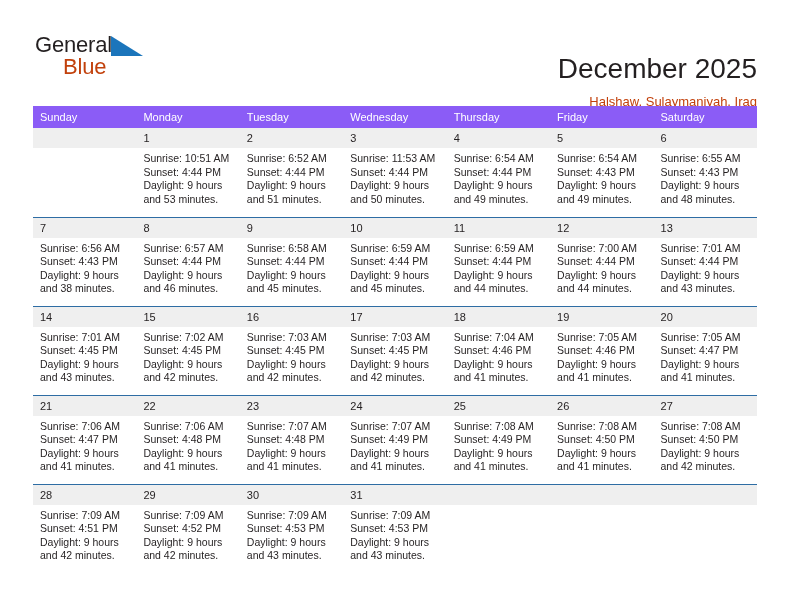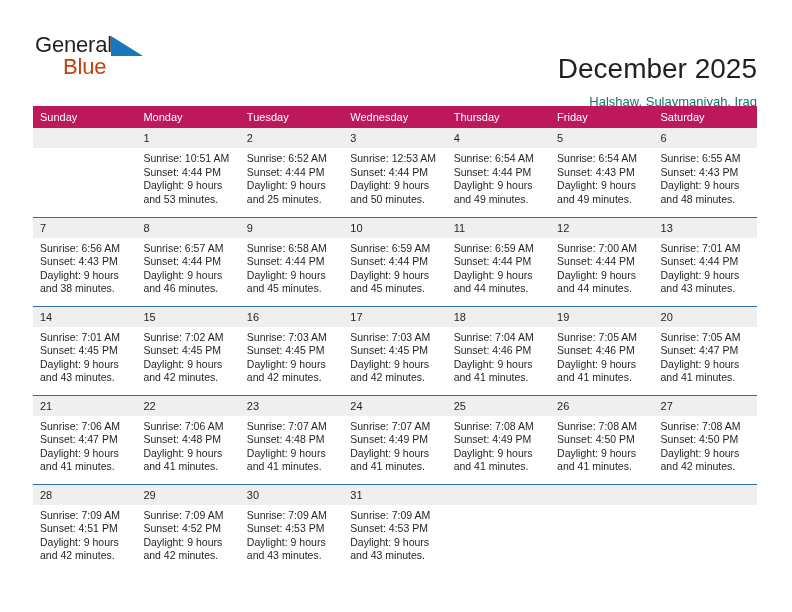--- a/index.html
+++ b/index.html
@@ -75,40 +75,40 @@
   .cal-title {
     font-size: 28px;
     font-weight: normal;
     color: #231f20;
     line-height: 34px;
     letter-spacing: 0px;
     white-space: nowrap;
   }
   .cal-subtitle {
     font-size: 13px;
-    color: #0f766e;
+    color: #c2410c;
     line-height: 20px;
     margin-top: 6px;
     white-space: nowrap;
   }
 
   
   .cal-wrap {
     position: absolute;
     left: 33px;
     top: 106px;
     width: 724px;
   }
   table.cal {
     width: 724px;
     border-collapse: collapse;
     table-layout: fixed;
   }
   table.cal th {
-    background: #be185d;
+    background: #8b5cf6;
     color: #ffffff;
     font-size: 11px;
     font-weight: normal;
     text-align: left;
     padding: 5px 0 5px 7px;
     height: 19px;
     box-sizing: border-box;
     border: none;
   }
   table.cal td {
@@ -191,27 +191,27 @@
                 <div>Daylight: 9 hours</div>
                 <div>and 53 minutes.</div>
               </div>
             </td>
             <td>
               <div class="daynum">2</div>
               <div class="info">
                 <div>Sunrise: 6:52 AM</div>
                 <div>Sunset: 4:44 PM</div>
                 <div>Daylight: 9 hours</div>
-                <div>and 25 minutes.</div>
+                <div>and 51 minutes.</div>
               </div>
             </td>
             <td>
               <div class="daynum">3</div>
               <div class="info">
-                <div>Sunrise: 12:53 AM</div>
+                <div>Sunrise: 11:53 AM</div>
                 <div>Sunset: 4:44 PM</div>
                 <div>Daylight: 9 hours</div>
                 <div>and 50 minutes.</div>
               </div>
             </td>
             <td>
               <div class="daynum">4</div>
               <div class="info">
                 <div>Sunrise: 6:54 AM</div>
                 <div>Sunset: 4:44 PM</div>

